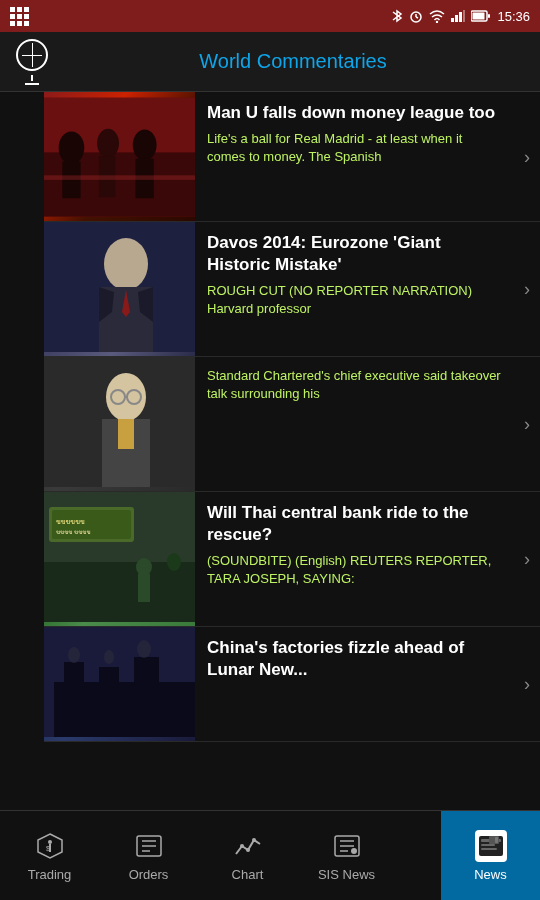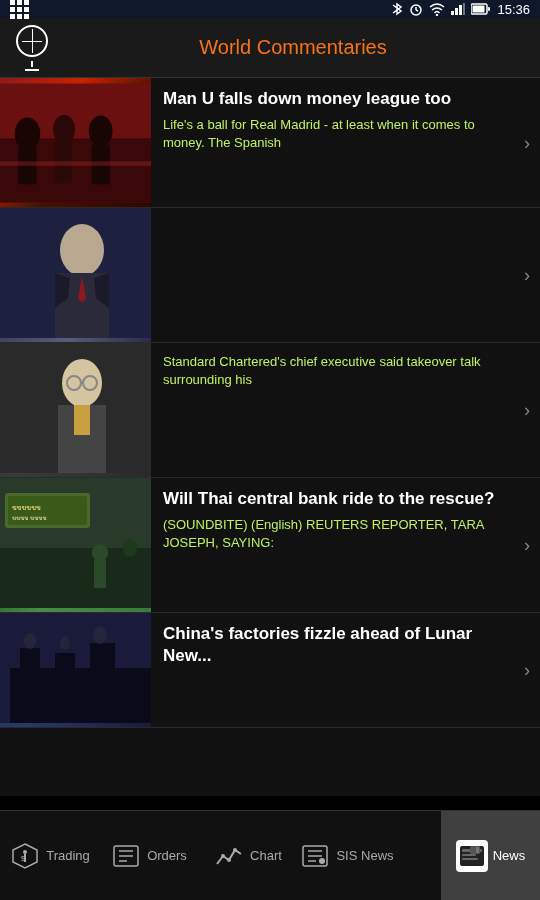--- a/index.html
+++ b/index.html
@@ -7,22 +7,22 @@
       width: 540px;
       height: 900px;
       background: #000;
       font-family: 'Arial', sans-serif;
       overflow: hidden;
       color: #fff;
     }
 
     
     #status-bar {
-      height: 18px;
-      background: #0f172a;
+      height: 32px;
+      background: #7f1d1d;
       display: flex;
       align-items: center;
       justify-content: space-between;
       padding: 0 10px;
     }
     .status-left {
       display: flex;
       align-items: center;
       gap: 4px;
     }
@@ -88,39 +88,40 @@
       margin-top: 2px;
     }
     .globe-stand-base {
       width: 14px;
       height: 2px;
       background: #fff;
     }
     #header-title {
       font-size: 20px;
       font-weight: 500;
-      color: #f97316;
+      color: #0ea5e9;
       flex: 1;
       text-align: center;
     }
 
     
     #news-feed {
       background: #111;
       overflow-y: auto;
       height: calc(900px - 32px - 60px - 90px);
     }
 
     .news-item {
       display: flex;
       align-items: stretch;
       border-bottom: 1px solid #2a2a2a;
       cursor: pointer;
       position: relative;
       min-height: 130px;
+      margin-left: 44px;
     }
 
     .news-thumbnail {
       width: 151px;
       flex-shrink: 0;
       overflow: hidden;
       position: relative;
     }
 
     
@@ -181,33 +182,33 @@
       align-items: stretch;
       position: absolute;
       bottom: 0;
       left: 0;
       right: 0;
     }
 
     .nav-item {
       flex: 1;
       display: flex;
-      flex-direction: row;
+      flex-direction: column;
       align-items: center;
       justify-content: center;
       gap: 5px;
       cursor: pointer;
       border: none;
       background: transparent;
       color: #aaa;
       font-size: 13px;
     }
 
     .nav-item.active {
-      background: #404040;
+      background: #0369a1;
       color: #fff;
       margin-left: 45px;
     }
 
     .nav-icon {
       width: 32px;
       height: 32px;
       display: flex;
       align-items: center;
       justify-content: center;
@@ -317,20 +318,24 @@
         <rect width="165" height="130" fill="#1e2040"></rect>
 
         <ellipse cx="82" cy="42" rx="22" ry="26" fill="#b8a890"></ellipse>
         <rect x="55" y="65" width="54" height="65" fill="#2a2a3a"></rect>
 
         <polygon points="82,68 78,90 82,95 86,90" fill="#8a1a1a"></polygon>
 
         <polygon points="55,65 70,70 68,90 55,100" fill="#1a1a2a"></polygon>
         <polygon points="109,65 94,70 96,90 109,100" fill="#1a1a2a"></polygon>
       </svg>
+    </div>
+    <div class="news-content">
+      <div class="news-headline">Davos 2014: Eurozone 'Giant Historic Mistake'</div>
+      <div class="news-summary">ROUGH CUT (NO REPORTER NARRATION) Harvard professor</div>
     </div>
     <div class="chevron-right">›</div>
   </div>
 
   <div class="news-item">
     <div class="news-thumbnail thumb-3">
       <svg width="165" height="130" viewBox="0 0 165 130">
         <rect width="165" height="130" fill="#2a2a2a"></rect>
 
         <ellipse cx="82" cy="40" rx="20" ry="24" fill="#d4c4a0"></ellipse>

